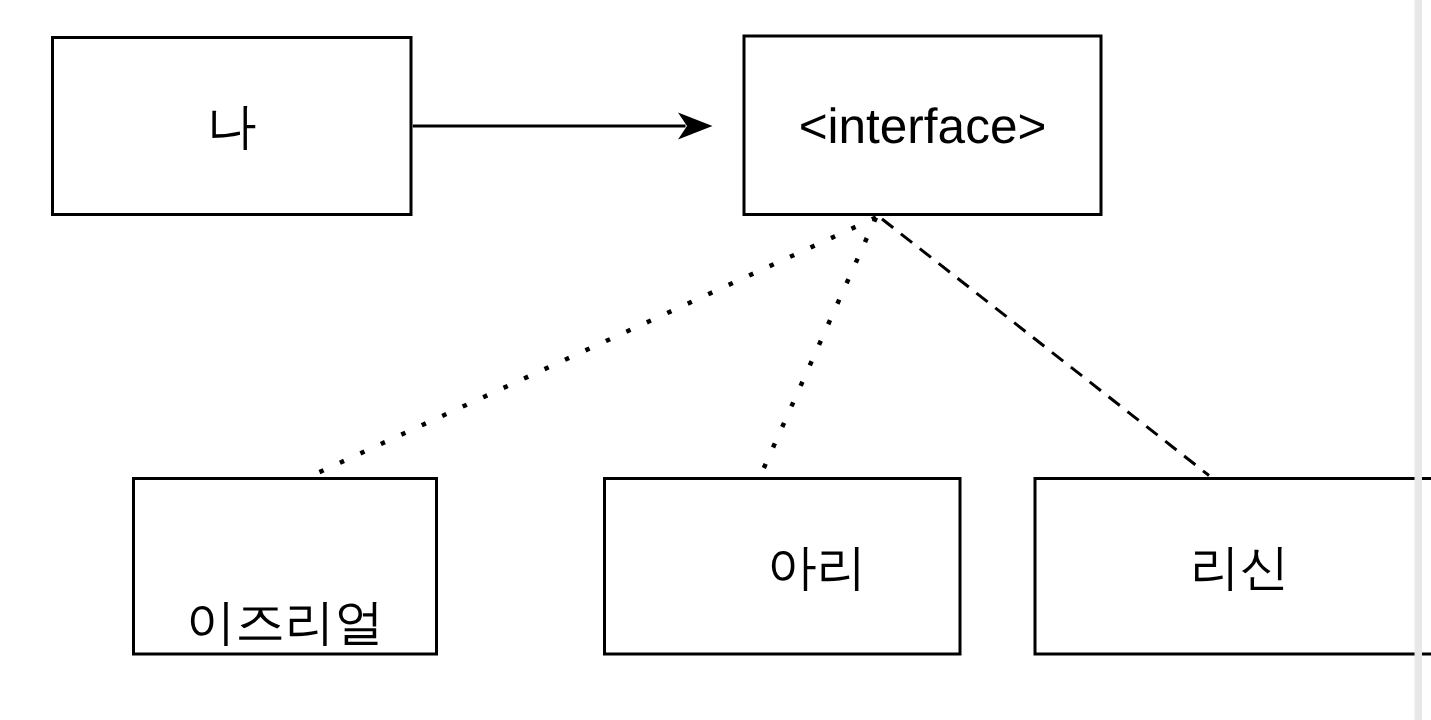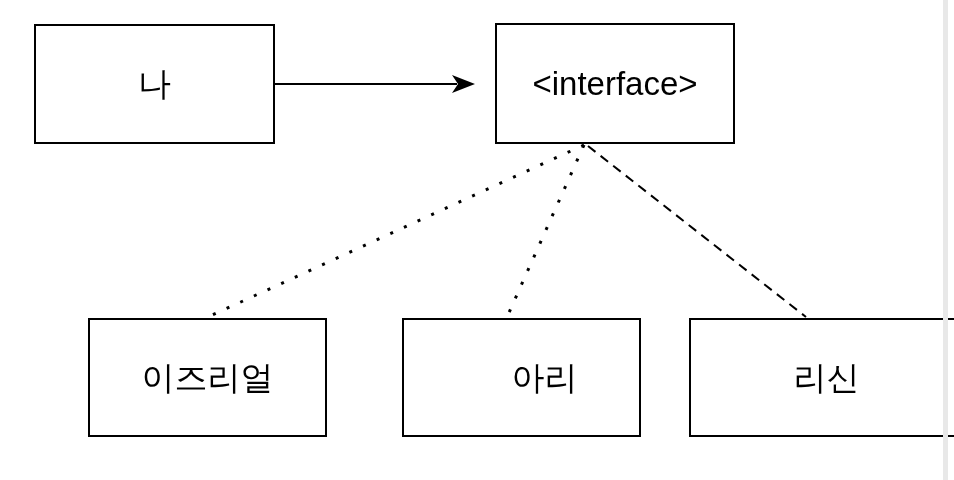--- a/index.html
+++ b/index.html
@@ -27,21 +27,21 @@
     align-items: center;
     justify-content: center;
     text-align: center;
     font-size: 33px;
     line-height: 1.2;
     color: #000000;
     white-space: nowrap;
   }
   .node-me      { left: 34px;  top: 24px;  width: 241px; height: 120px; }
   .node-iface   { left: 475px; top: 23px;  width: 240px; height: 121px; margin-left: 20px; }
-  .node-ezreal  { left: 88px;  top: 318px; width: 239px; height: 119px; }
+  .node-ezreal  { left: 88px;  top: 318px; width: 204px; height: 119px; justify-content: flex-end; }
   .node-ahri    { left: 402px; top: 318px; width: 239px; height: 119px; padding-left: 46px; }
   .node-leesin  { left: 689px; top: 318px; width: 275px; height: 119px; }
   .scrollbar-strip {
     position: absolute;
     left: 943px; top: 0;
     width: 5px; height: 480px;
   }
 </style>
 </head>
 <body>

